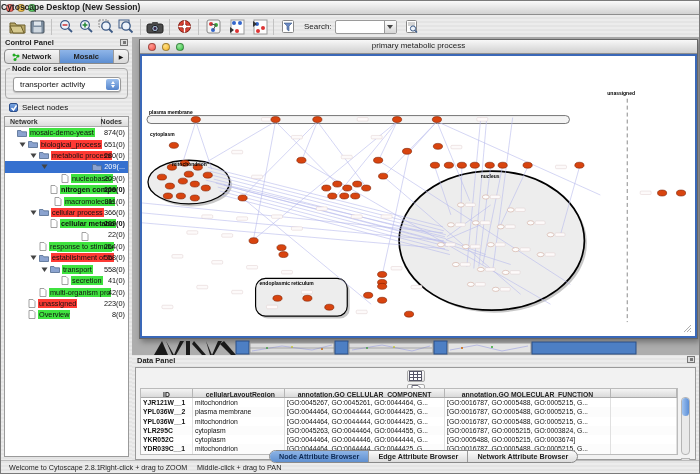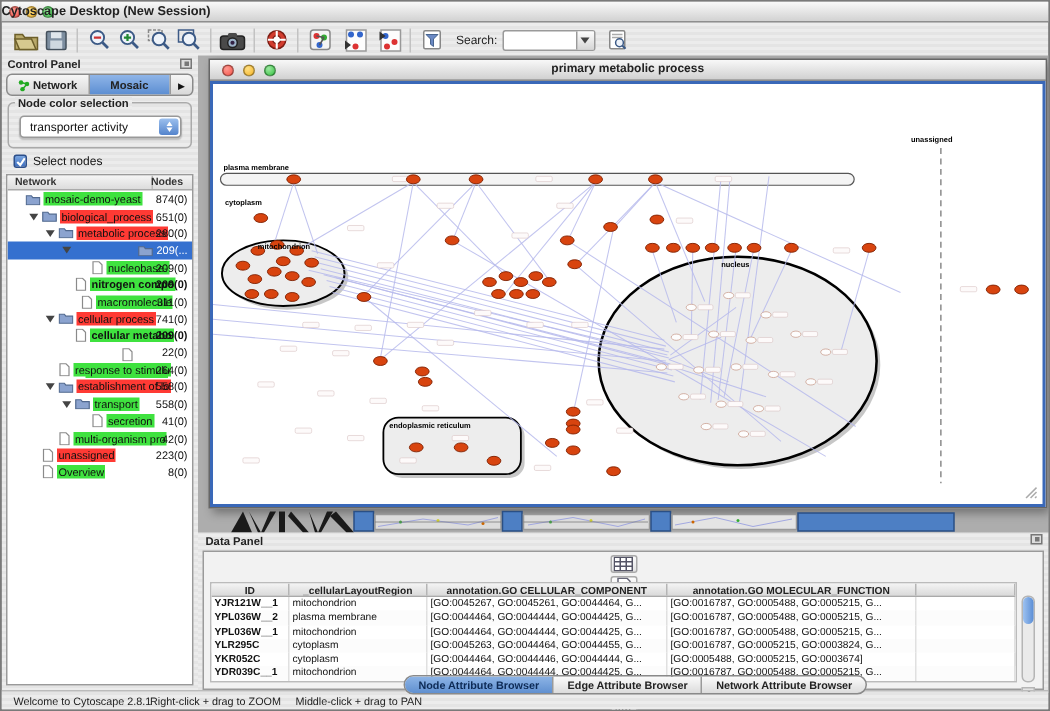--- a/index.html
+++ b/index.html
@@ -61,21 +61,21 @@
   .trisp{width:7px;flex:0 0 auto;} .tri{flex:0 0 auto;} .tico{flex:0 0 auto;}
   .tl{padding:0 1px;color:#111;} .tl.green{background:#3fe23f;} .tl.red{background:#ff3a34;}
   .tc{position:absolute;right:3px;color:#111;background:transparent;}
   .trow.sel{background:#3570cf;} .trow.sel .tc{color:#fff;}
   
   .desktop{position:absolute;left:131px;top:36px;right:0;bottom:13px;background:#adadad;}
   .frame{position:absolute;left:7px;top:2px;width:559px;height:300px;border:1px solid #666;
       box-shadow:2px 3px 6px rgba(0,0,0,.35);}
   .frame-title{position:relative;height:14px;background:linear-gradient(#f8f8f8,#d0d0d0);
       border-bottom:1px solid #8e8e8e;}
-  .frame-title .title{position:absolute;left:0;right:0;top:1px;text-align:center;font-size:8px;font-weight:bold;color:#222;}
+  .frame-title .title{position:absolute;left:0;right:0;top:1px;text-align:center;font-size:8px;font-weight:normal;color:#222;}
   .canvas{position:absolute;left:0;top:14px;right:0;bottom:0;background:#fff;border:2px solid #3a68b8;}
   .canvas svg{display:block;width:100%;height:100%;}
   .ministrip{position:absolute;left:0;top:302px;width:570px;height:17px;}
   
   .dp{position:absolute;left:131px;top:354px;right:0;height:107px;
       background:repeating-linear-gradient(0deg,#ececec 0 2px,#e4e4e4 2px 4px);}
   .dp-head{position:relative;height:11px;font-size:7.5px;font-weight:bold;color:#222;padding:1px 0 0 5px;}
   .dp-body{position:absolute;left:3px;top:12px;right:3px;bottom:2px;background:#f2f2f2;border:1px solid #9a9a9a;}
   .dp-toolbar{position:absolute;left:3px;top:2px;right:3px;height:16px;display:flex;align-items:center;gap:2px;flex-direction:column;}
   .dbtn{width:18px;height:15px;border:1px solid #aaa;border-radius:2px;background:linear-gradient(#fdfdfd,#e2e2e2);
@@ -344,21 +344,21 @@
             <span class="tc">311(0)</span>
           </div>
           <div class="trow" style="padding-left: 25px;">
             <svg class="tri" width="7" height="7">
               <polygon points="0.5,1.5 6.5,1.5 3.5,6" fill="#444"></polygon>
             </svg>
             <svg class="tico" width="10" height="8">
               <path d="M0.5 1.5h3.4l1 1.3h4.6v4.7H0.5z" fill="#8ba3cf" stroke="#51698f" stroke-width="0.8"></path>
             </svg>
             <span class="tl red">cellular process</span>
-            <span class="tc">741(0)</span>
+            <span class="tc">366(0)</span>
           </div>
           <div class="trow" style="padding-left: 36px; font-weight: bold;">
             <span class="trisp"></span>
             <svg class="tico" width="8" height="9">
               <path d="M1 0.5h4l2 2v6H1z" fill="#fff" stroke="#8a8a8a" stroke-width="0.8"></path>
             </svg>
             <span class="tl green">cellular metabo</span>
             <span class="tc">209(0)</span>
           </div>
           <div class="trow" style="padding-left: 36px; flex-direction: column;">

